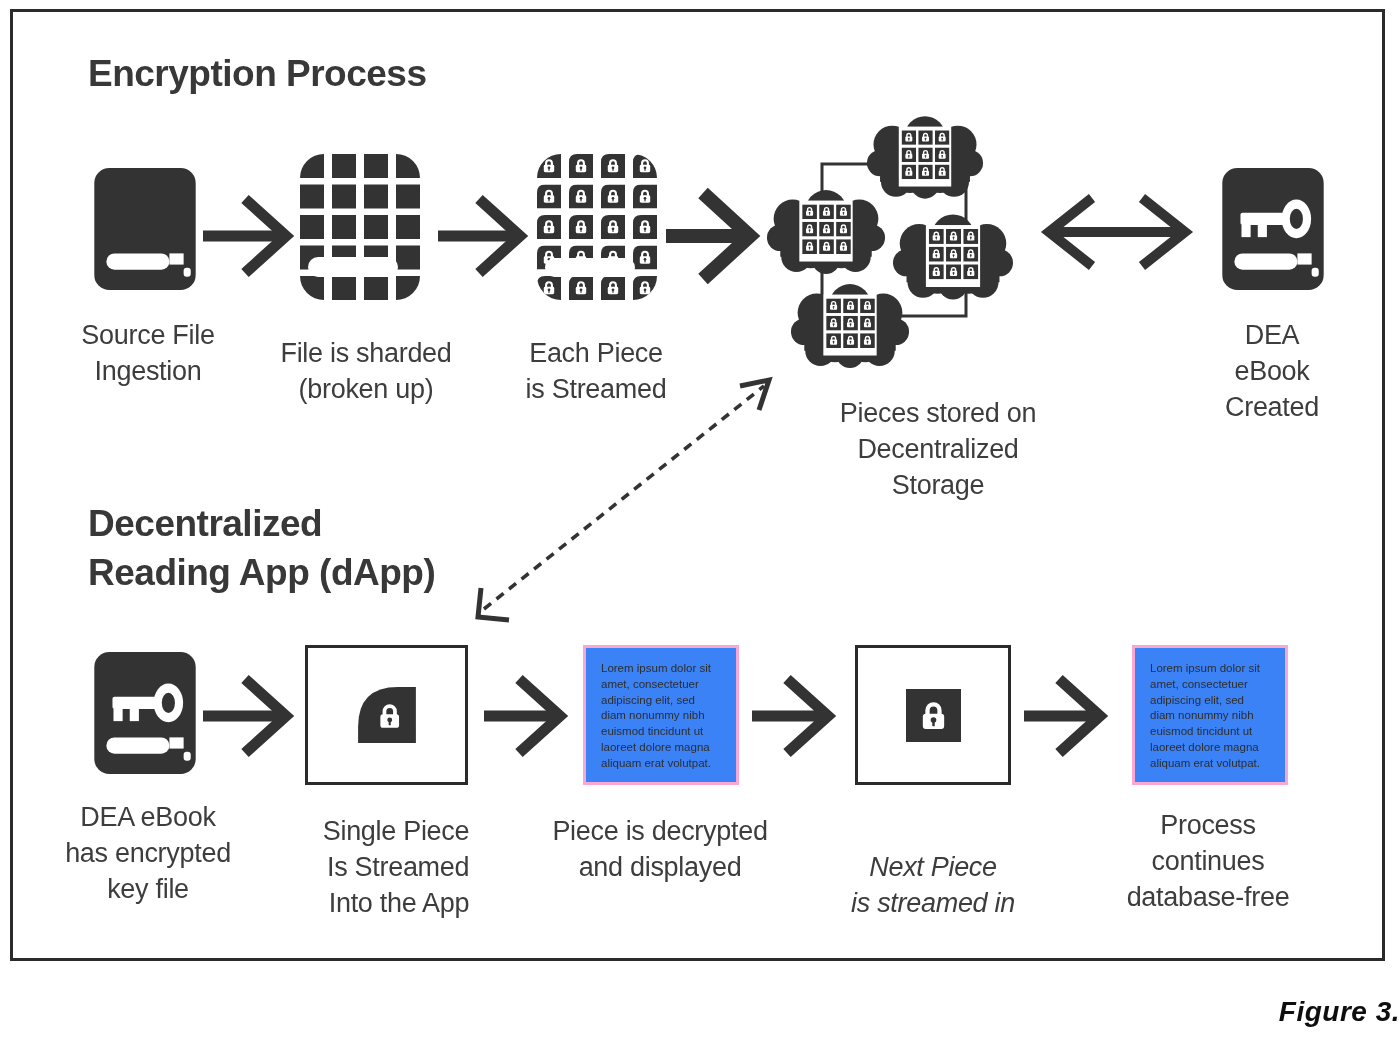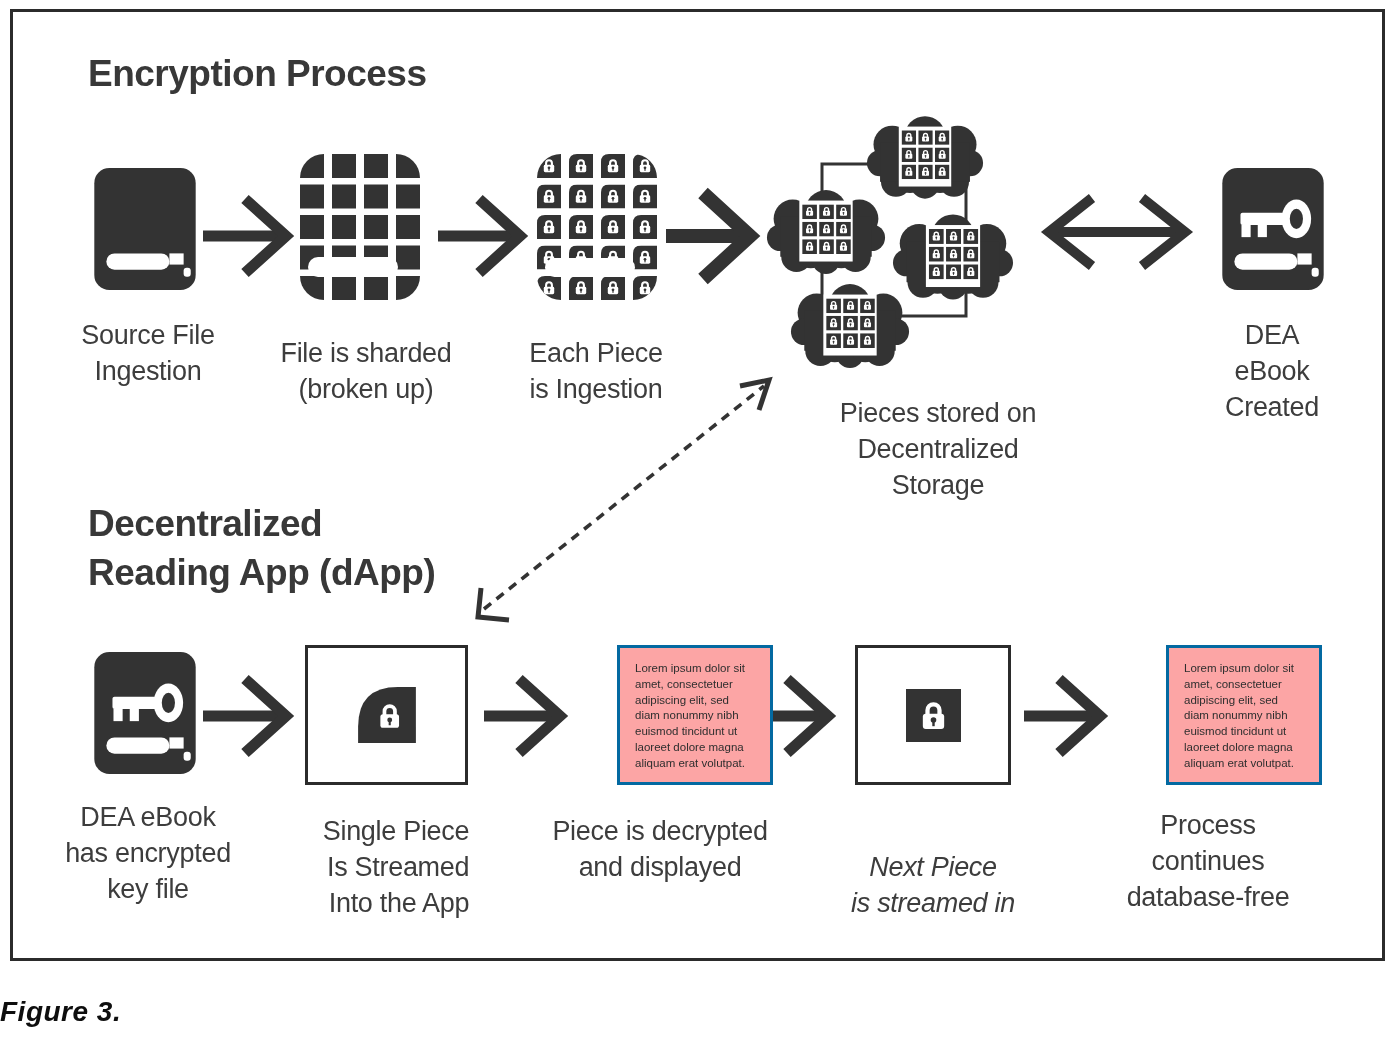--- a/index.html
+++ b/index.html
@@ -19,29 +19,28 @@
   }
   .lbl{
     position:absolute;z-index:2;transform:translateX(-50%);text-align:center;
     font-size:27px;line-height:1.33;color:#3d3d3d;white-space:pre-line;letter-spacing:-0.3px;
   }
   .pbox{
     position:absolute;z-index:2;background:#fff;border:3px solid #2b2b2b;box-sizing:border-box;
     display:flex;align-items:center;justify-content:center;
   }
   .lorembox{
-    position:absolute;z-index:2;background:#fca5a5;border:3px solid #0369a1;box-sizing:border-box;
+    position:absolute;z-index:2;background:#3b82f6;border:3px solid #f9a8d4;box-sizing:border-box;
     padding:13px 8px 0 15px;
-    margin-left:34px;
   }
   .lorem{
     font-size:11.5px;line-height:1.37;color:#2e2e2e;white-space:pre-line;letter-spacing:0;
   }
   .caption{
-    position:absolute;left:0;right:0;top:996px;z-index:2;text-align:left;
+    position:absolute;left:0;right:0;top:996px;z-index:2;text-align:right;
     font-weight:bold;font-style:italic;font-size:28px;color:#0e0e0e;
     font-family:"Liberation Sans",sans-serif;letter-spacing:0.5px;
   }
 </style>
 </head>
 <body>
 
 <div class="canvas">
 
   <svg width="0" height="0" style="position:absolute" aria-hidden="true">
@@ -228,21 +227,21 @@
 
   <svg class="abs" style="left:1222px;top:168px;" width="102" height="122" viewBox="0 0 100 120">
     <use href="#keybook" width="100" height="120"></use>
   </svg>
 
   <div class="lbl" style="left:366px;top:336px;">File is sharded
 (broken up)</div>
   <div class="lbl" style="left:148px;top:318px;">Source File
 Ingestion</div>
   <div class="lbl" style="left:596px;top:336px;">Each Piece
-is Ingestion</div>
+is Streamed</div>
   <div class="lbl" style="left:902px;top:396px;margin-left:36px;">Pieces stored on
 Decentralized
 Storage</div>
   <div class="lbl" style="left:1272px;top:318px;">DEA eBook
 Created</div>
 
   <svg class="abs" style="left:94px;top:652px;" width="102" height="122" viewBox="0 0 100 120">
     <use href="#keybook" width="100" height="120"></use>
   </svg>
 

